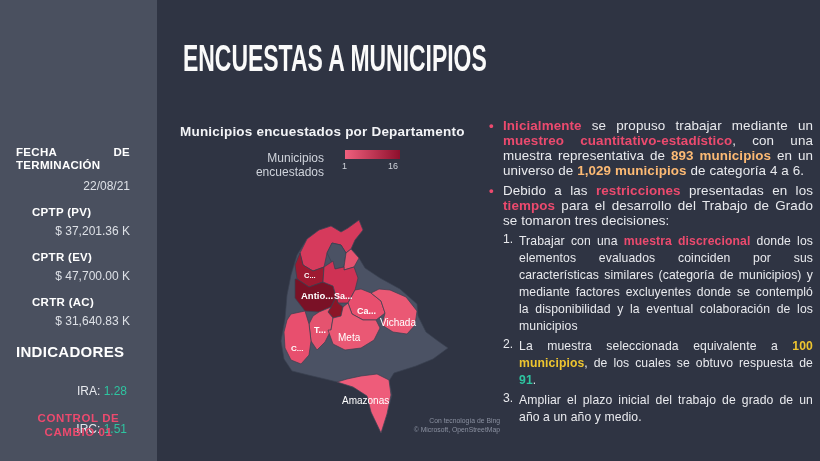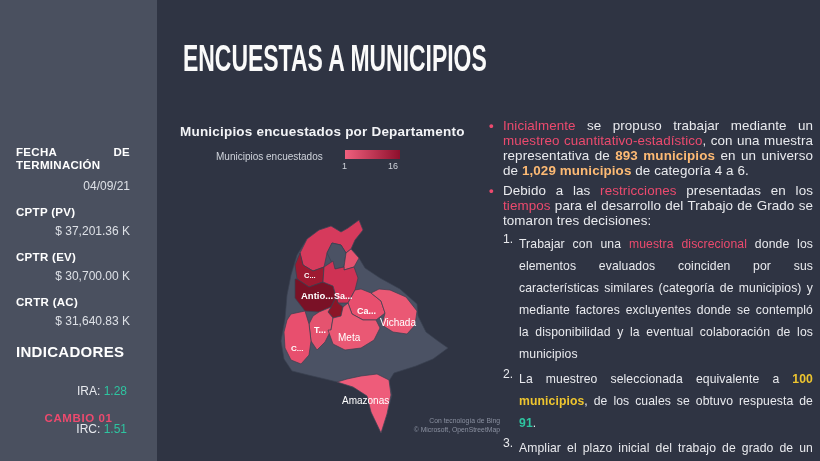--- a/index.html
+++ b/index.html
@@ -10,101 +10,102 @@
   html,body{width:820px;height:461px;overflow:hidden;background:var(--bg-main);
     font-family:"Liberation Sans",sans-serif;color:var(--txt);}
   .slide{position:relative;width:820px;height:461px;background:var(--bg-main);}
 
   
   .sidebar{position:absolute;left:0;top:0;width:157px;height:461px;background:var(--bg-side);}
   .side-content{padding:146px 27px 0 16px;}
   .f-row{display:flex;justify-content:space-between;font-weight:700;font-size:11.5px;color:#fff;line-height:13px;letter-spacing:.3px;}
   .f-label{font-weight:700;font-size:11.5px;color:#fff;line-height:13px;letter-spacing:.3px;}
   .f-value{text-align:right;font-size:12px;color:#dde0e6;line-height:13px;}
-  .gap8{margin-top:8px;} .gap12{margin-top:13px;} .gap6{margin-top:6px;}
+  .gap8{margin-top:8px;} .gap12{margin-top:13px;margin-left:16px;} .gap6{margin-top:6px;}
   .ind-title{margin-top:15px;font-weight:700;font-size:15px;color:#fff;letter-spacing:.3px;}
   .ind-row{margin-top:24px;text-align:right;font-size:12px;padding-right:3px;}
   .ind-row .lab{color:#e7e9ee;}
   .ind-row .val{color:var(--teal);}
   .control{position:absolute;left:0;top:411px;width:157px;text-align:center;
     color:var(--accent);font-weight:700;font-size:11.5px;line-height:14px;letter-spacing:.6px;}
 
   
   .main-title{position:absolute;left:183px;top:38px;white-space:nowrap;
     font-size:37px;font-weight:700;color:#fafafa;letter-spacing:0px;
     transform:scaleX(.62);transform-origin:left center;}
 
   
   .map-title{position:absolute;left:180px;top:124px;width:300px;
     font-weight:700;font-size:13.5px;color:#f2f3f6;letter-spacing:.2px;}
-  .legend-label{position:absolute;left:216px;top:151px;width:108px;text-align:left;
-    font-size:10px;color:#cfd3db;}
+  .legend-label{position:absolute;left:216px;top:151px;width:108px;text-align:right;
+    font-size:12px;color:#cfd3db;}
   .legend-bar{position:absolute;left:345px;top:150px;width:55px;height:9px;
     background:linear-gradient(90deg,#f0607e,#8e0f2c);}
   .legend-min{position:absolute;left:342px;top:161px;width:10px;font-size:9px;color:#cfd3db;}
   .legend-max{position:absolute;left:388px;top:161px;width:16px;font-size:9px;color:#cfd3db;}
   .map-wrap{position:absolute;left:228px;top:183px;width:252px;height:264px;}
   .map-wrap svg{width:100%;height:100%;}
   .map-wrap text{fill:#ffffff;font-family:"Liberation Sans",sans-serif;}
   .dept{stroke:#3a4150;stroke-width:.7;}
   .attrib{position:absolute;left:398px;top:417px;width:102px;text-align:right;
     font-size:6.8px;line-height:8.5px;color:#8a90a0;}
 
   
   .content{position:absolute;left:489px;top:118px;width:324px;}
   .bullet-item{display:flex;margin-bottom:5px;}
   .bullet-marker{width:14px;color:var(--accent);font-size:13.2px;line-height:15px;font-weight:700;}
   .bullet-text{flex:1;text-align:justify;font-size:13.4px;line-height:15px;letter-spacing:.1px;}
   .num-item{display:flex;margin-bottom:3px;}
   .num-col{width:30px;padding-left:14px;font-size:12.2px;line-height:13.6px;color:var(--txt);}
-  .num-text{flex:1;text-align:justify;font-size:12.2px;line-height:22px;letter-spacing:.1px;}
+  .num-text{flex:1;text-align:justify;font-size:12.2px;line-height:17px;letter-spacing:.1px;}
   .seg-normal{color:var(--txt);}
-  .seg-accent{color:var(--accent);font-weight:400;}
+  .seg-accent{color:var(--accent);font-weight:700;}
   .seg-strong{color:#fdba74;font-weight:700;}
   .seg-yellow{color:var(--yellow);font-weight:700;}
   .seg-teal{color:var(--teal);font-weight:700;}
 </style>
 </head>
 <body>
 
 <div class="slide">
 
   <div class="sidebar">
     <div class="side-content">
       <div class="f-row">
         <span>FECHA</span>
         <span>DE</span>
       </div>
       <div class="f-label">TERMINACIÓN</div>
-      <div class="f-value gap8">04/09/21</div>
+      <div class="f-value gap8">22/08/21</div>
 
       <div class="f-label gap12">CPTP (PV)</div>
       <div class="f-value gap6">$ 37,201.36 K</div>
 
       <div class="f-label gap12">CPTR (EV)</div>
-      <div class="f-value gap6">$ 30,700.00 K</div>
+      <div class="f-value gap6">$ 47,700.00 K</div>
 
       <div class="f-label gap12">CRTR (AC)</div>
       <div class="f-value gap6">$ 31,640.83 K</div>
 
       <div class="ind-title">INDICADORES</div>
       <div class="ind-row">
         <span class="lab">IRA:</span>
         <span class="val">1.28</span>
       </div>
       <div class="ind-row">
         <span class="lab">IRC:</span>
         <span class="val">1.51</span>
       </div>
       <div class="ind-row">
         <span class="lab">IRT:</span>
         <span class="val">1.82</span>
       </div>
     </div>
     <div class="control">
+      <div>CONTROL DE</div>
       <div>CAMBIO  01</div>
     </div>
   </div>
 
   <div class="main-title">ENCUESTAS A MUNICIPIOS</div>
 
   <div class="map-title">Municipios encuestados por Departamento</div>
   <div class="legend-label">Municipios encuestados</div>
   <div class="legend-bar"></div>
   <div class="legend-min">1</div>
@@ -166,21 +167,21 @@
     <div class="bullet-item">
       <div class="bullet-marker">•</div>
       <div class="bullet-text"><span class="seg-normal">Debido a las </span><span class="seg-accent">restricciones</span><span class="seg-normal"> presentadas en los </span><span class="seg-accent">tiempos</span><span class="seg-normal"> para el desarrollo del Trabajo de Grado se tomaron tres decisiones:</span></div>
     </div>
     <div class="num-item">
       <div class="num-col">1.</div>
       <div class="num-text"><span class="seg-normal">Trabajar con una </span><span class="seg-accent">muestra discrecional</span><span class="seg-normal"> donde los elementos evaluados coinciden por sus características similares (categoría de municipios) y mediante factores excluyentes donde se contempló la disponibilidad y la eventual colaboración de los municipios</span></div>
     </div>
     <div class="num-item">
       <div class="num-col">2.</div>
-      <div class="num-text"><span class="seg-normal">La muestreo seleccionada equivalente a </span><span class="seg-yellow">100 municipios</span><span class="seg-normal">, de los cuales se obtuvo respuesta de </span><span class="seg-teal">91</span><span class="seg-normal">.</span></div>
+      <div class="num-text"><span class="seg-normal">La muestra seleccionada equivalente a </span><span class="seg-yellow">100 municipios</span><span class="seg-normal">, de los cuales se obtuvo respuesta de </span><span class="seg-teal">91</span><span class="seg-normal">.</span></div>
     </div>
     <div class="num-item">
       <div class="num-col">3.</div>
       <div class="num-text"><span class="seg-normal">Ampliar el plazo inicial del trabajo de grado de un año a un año y medio.</span></div>
     </div>
   </div>
 
 </div>
 
 </body></html>

